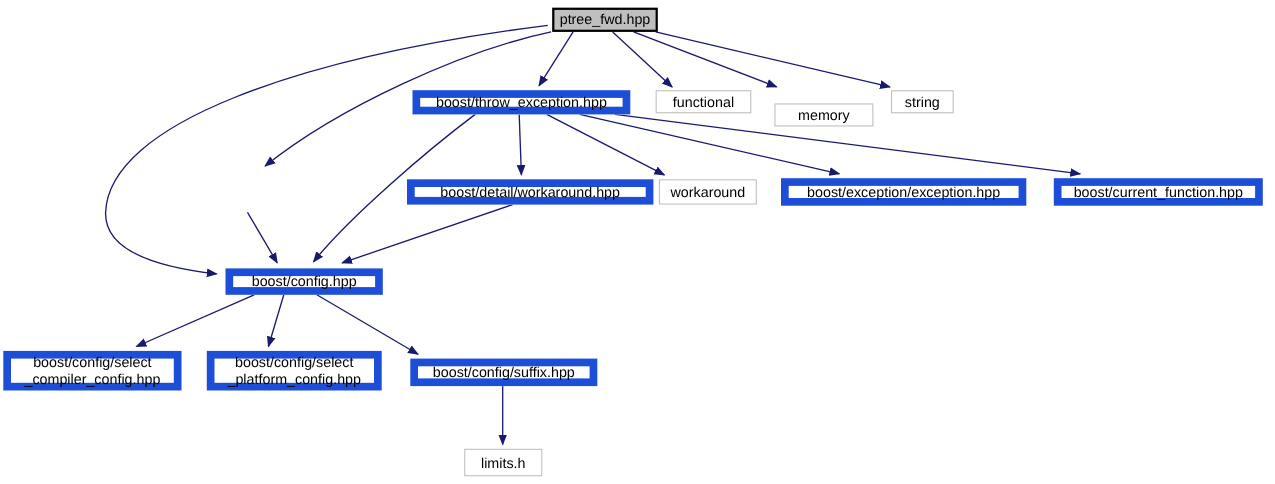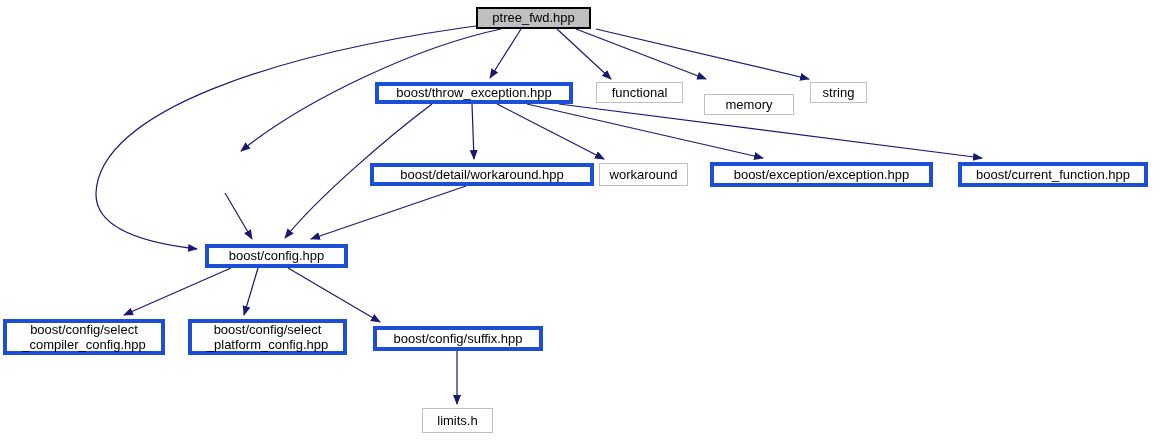--- a/index.html
+++ b/index.html
@@ -26,21 +26,21 @@
     box-sizing: border-box;
     display: flex;
     align-items: center;
     justify-content: center;
     text-align: center;
     white-space: pre-line;
     font-size: 13px;
     line-height: 15.5px;
     color: #000000;
     background: #ffffff;
-    border: 4px solid #1d4ed8;
+    border: 7px solid #1d4ed8;
   }
   .node.root {
     background: #bfbfbf;
     border: 2px solid #000000;
   }
   .node.system {
     border: 1px solid #c0c0c0;
   }
 </style>
 </head>
@@ -66,21 +66,21 @@
     <path class="edge" d="M527,104 L763,158" marker-end="url(#arrow)"></path>
     <path class="edge" d="M559,104 L982,158" marker-end="url(#arrow)"></path>
     <path class="edge" d="M225,193 L252,239" marker-end="url(#arrow)"></path>
     <path class="edge" d="M466,186 L311,239" marker-end="url(#arrow)"></path>
     <path class="edge" d="M231,268 L124,315" marker-end="url(#arrow)"></path>
     <path class="edge" d="M258,268 L244,315" marker-end="url(#arrow)"></path>
     <path class="edge" d="M288,268 L380,322" marker-end="url(#arrow)"></path>
     <path class="edge" d="M457,351 L457,404" marker-end="url(#arrow)"></path>
   </svg>
 
-  <div class="node root" style="left:476px; top:7px; width:115px; height:22px;">ptree_fwd.hpp</div>
+  <div class="node root" style="left:502px; top:7px; width:96px; height:22px;">ptree_fwd.hpp</div>
 
   <div class="node" style="left:375px; top:82px; width:198px; height:22px;">boost/throw_exception.hpp</div>
 
   <div class="node system" style="left:596px; top:82px; width:87px; height:21px;">functional</div>
 
   <div class="node system" style="left:704px; top:94px; width:90px; height:21px;">memory</div>
 
   <div class="node system" style="left:810px; top:82px; width:57px; height:21px;">string</div>
 
 

